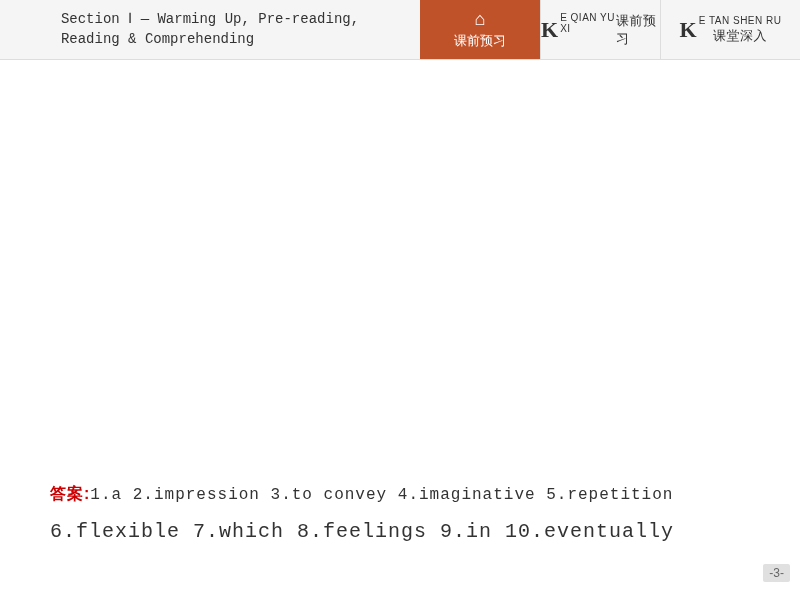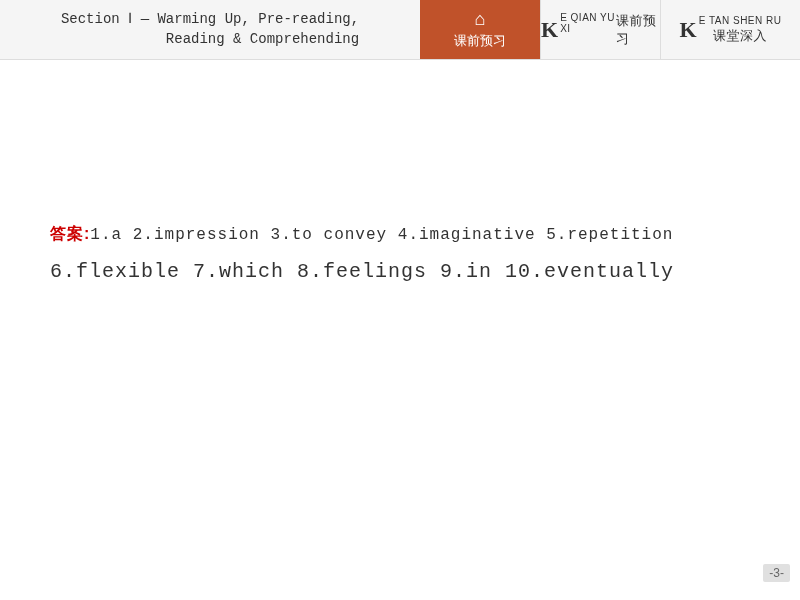--- a/index.html
+++ b/index.html
@@ -27,21 +27,21 @@
       display: flex;
       align-items: center;
       justify-content: center;
       padding: 0 10px;
       background: #f5f5f5;
     }
 
     .tab-section-text {
       font-size: 14px;
       color: #333;
-      text-align: right;
+      text-align: left;
       line-height: 1.4;
       font-family: 'Courier New', monospace;
     }
 
     .tab-chendu {
       flex: 0 0 120px;
       display: flex;
       flex-direction: column;
       align-items: center;
       justify-content: center;
@@ -101,21 +101,21 @@
 
     
     .main-content {
       width: 800px;
       height: 530px;
       background: #ffffff;
       position: relative;
       padding: 40px 50px;
       display: flex;
       flex-direction: column;
-      justify-content: flex-start;
+      justify-content: flex-end;
     }
 
     .answer-area {
       margin-top: 120px;
     }
 
     .answer-line1 {
       font-size: 16px;
       color: #333;
       line-height: 1.8;

